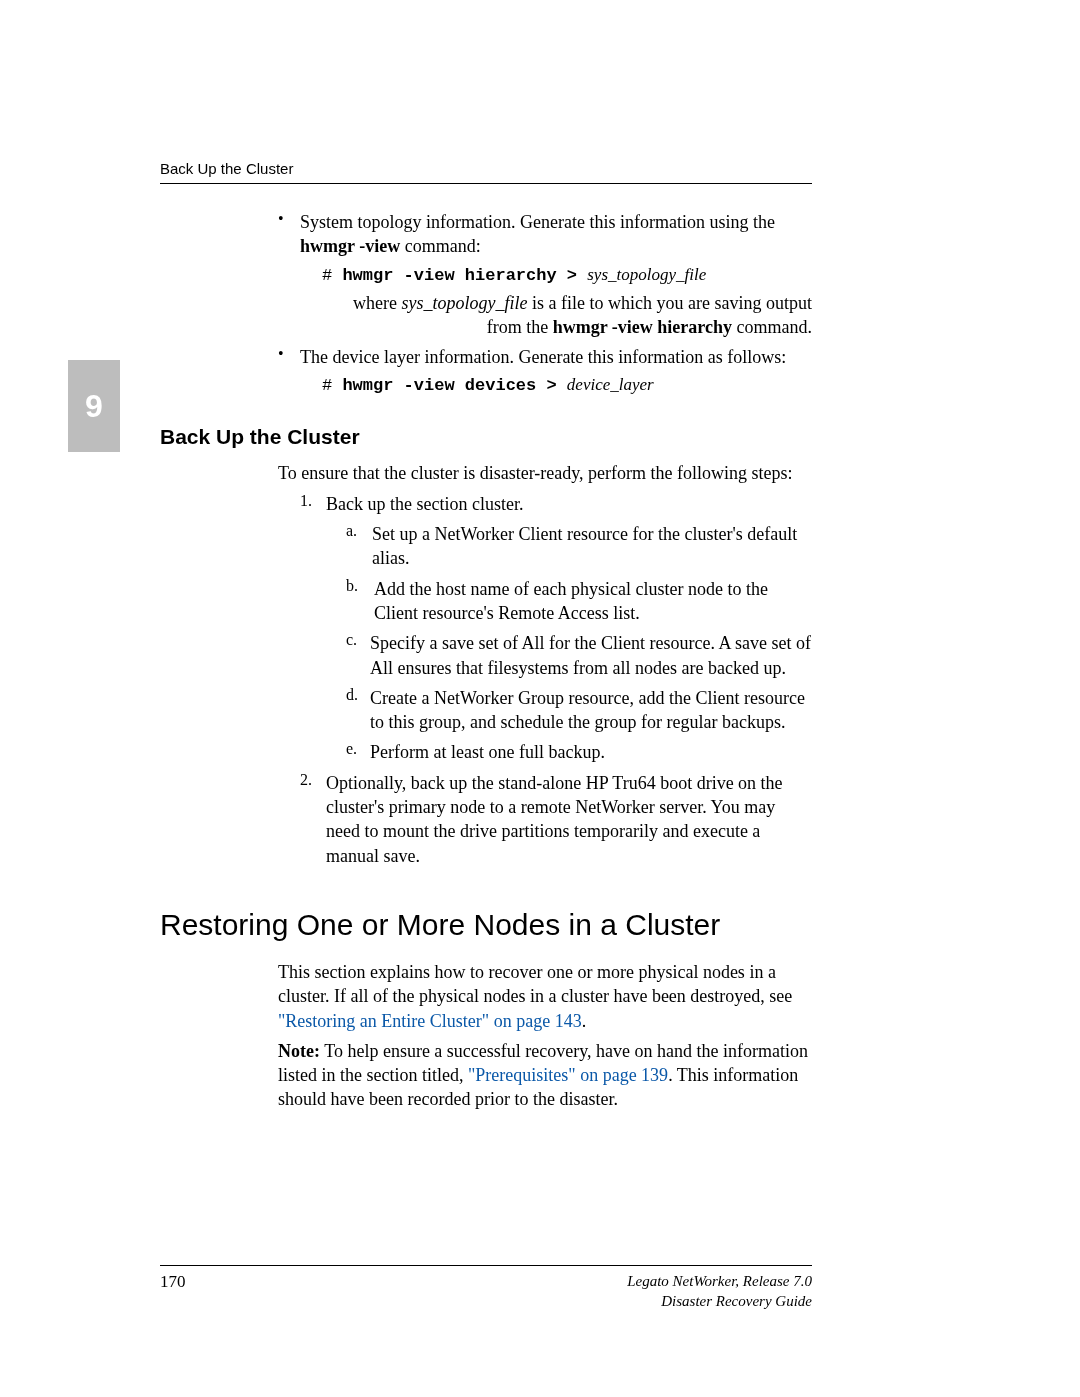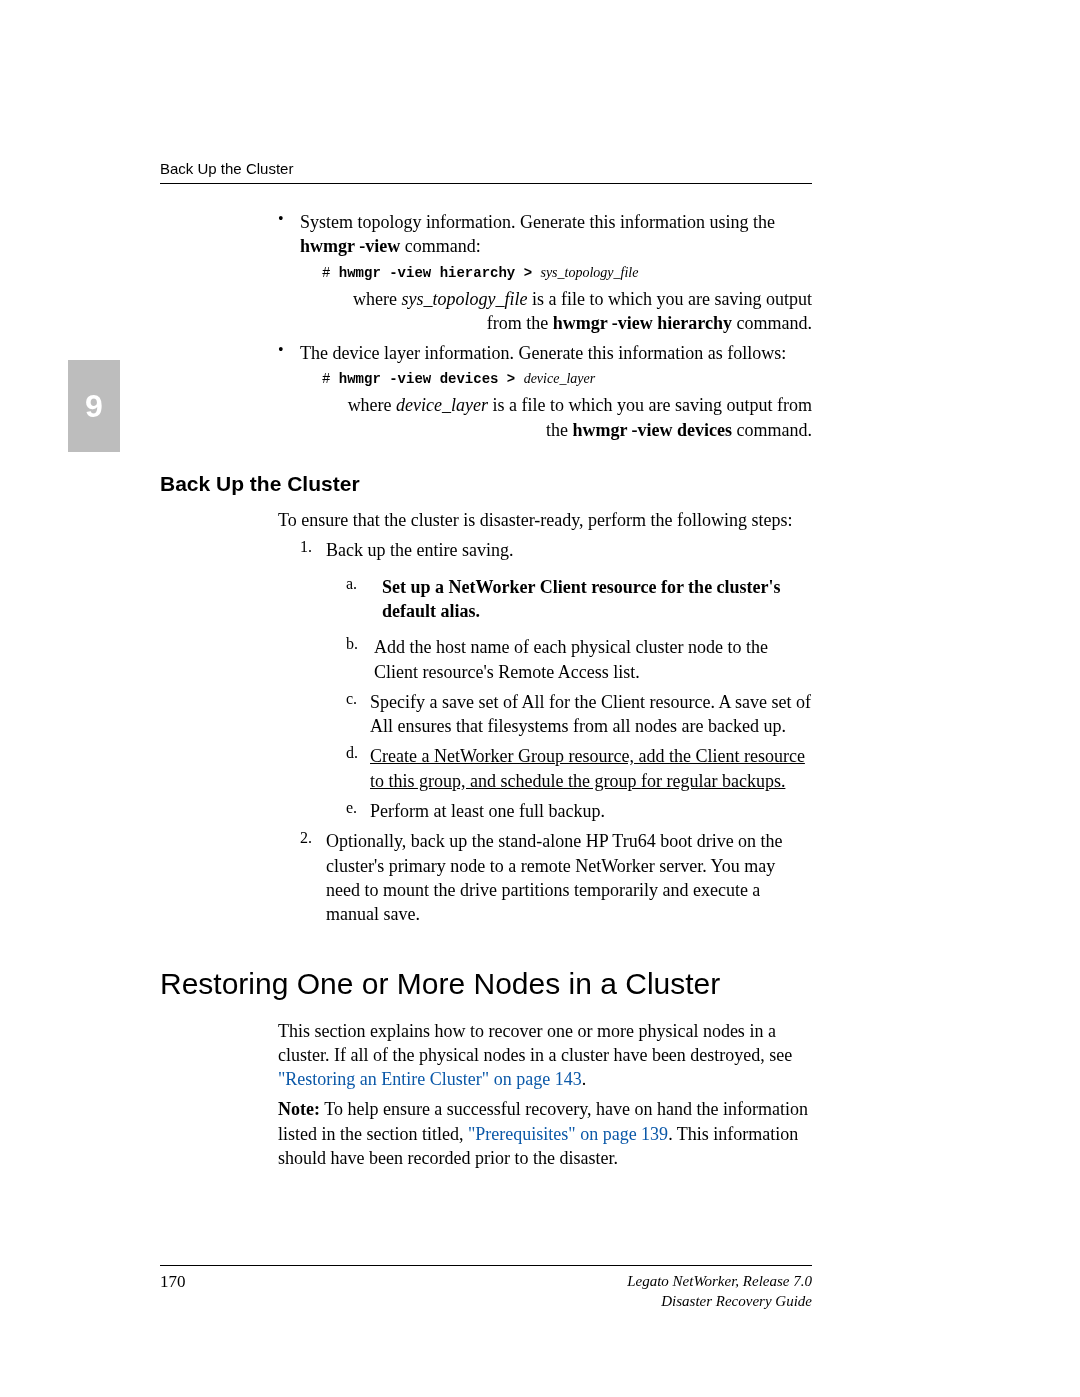--- a/index.html
+++ b/index.html
@@ -47,21 +47,21 @@
     top: 210px;
     left: 160px;
     right: 160px;
   }
   .indent-block { margin-left: 118px; }
   ul.bullets { list-style: none; padding-left: 0; margin: 0 0 12px 0; }
   ul.bullets > li { position: relative; padding-left: 22px; margin-bottom: 6px; }
   ul.bullets > li::before { content: "•"; position: absolute; left: 0; top: 0; }
   p { margin: 0 0 6px 0; line-height: 1.35; font-size: 18px; }
   .li-body p { margin-left: 22px; text-align: right; }
-  .code-line { font-family: "Courier New", monospace; font-size: 14px; margin: 4px 0 6px 22px; }
+  .code-line { font-family: "Courier New", monospace; font-size: 17px; margin: 4px 0 6px 22px; }
   .code-line .bold { font-weight: bold; }
   .code-line .ital { font-style: italic; font-family: "Palatino Linotype", Palatino, Georgia, serif; }
   .bold { font-weight: bold; }
   .ital { font-style: italic; }
   h2.section {
     font-family: Arial, Helvetica, sans-serif;
     font-weight: bold;
     font-size: 21px;
     margin: 30px 0 12px 0;
   }
@@ -117,52 +117,47 @@
             <p>
               <span>where </span><span class="ital">sys_topology_file</span><span> is a file to which you are saving output from the </span><span class="bold">hwmgr -view hierarchy</span><span> command.</span>
             </p>
           </div>
         </li>
         <li>
           <p><span>The device layer information. Generate this information as follows:</span></p>
           <div class="code-line">
             <span># </span><span class="bold">hwmgr -view devices &gt; </span><span class="ital">device_layer</span>
           </div>
-          <div class="li-body">
-            <p>
-              <span>where </span><span class="ital">device_layer</span><span> is a file to which you are saving output from the </span><span class="bold">hwmgr -view devices</span><span> command.</span>
-            </p>
-          </div>
         </li>
       </ul>
     </div>
 
     <h2 class="section">Back Up the Cluster</h2>
     <div class="indent-block">
       <p>To ensure that the cluster is disaster-ready, perform the following steps:</p>
       <ol class="numbered">
         <li>
           <span class="num">1.</span>
-          <p style="margin:0;">Back up the entire saving.</p>
+          <p style="margin:0;">Back up the section cluster.</p>
           <ol class="alpha">
             <li>
                 <span class="letter">a.</span>
-                <p style="margin:12px;font-weight:bold;">Set up a NetWorker Client resource for the cluster's default alias.</p>
+                <p style="margin:2px;">Set up a NetWorker Client resource for the cluster's default alias.</p>
               </li>
             <li>
                 <span class="letter">b.</span>
                 <p style="margin:4px;">Add the host name of each physical cluster node to the Client resource's Remote Access list.</p>
               </li>
             <li>
                 <span class="letter">c.</span>
                 <p style="margin:0;">Specify a save set of All for the Client resource. A save set of All ensures that filesystems from all nodes are backed up.</p>
               </li>
             <li>
                 <span class="letter">d.</span>
-                <p style="margin:0;text-decoration:underline;">Create a NetWorker Group resource, add the Client resource to this group, and schedule the group for regular backups.</p>
+                <p style="margin:0;">Create a NetWorker Group resource, add the Client resource to this group, and schedule the group for regular backups.</p>
               </li>
             <li>
                 <span class="letter">e.</span>
                 <p style="margin:0;">Perform at least one full backup.</p>
               </li>
           </ol>
         </li>
         <li>
           <span class="num">2.</span>
           <p style="margin:0;">Optionally, back up the stand-alone HP Tru64 boot drive on the cluster's primary node to a remote NetWorker server. You may need to mount the drive partitions temporarily and execute a manual save.</p>

